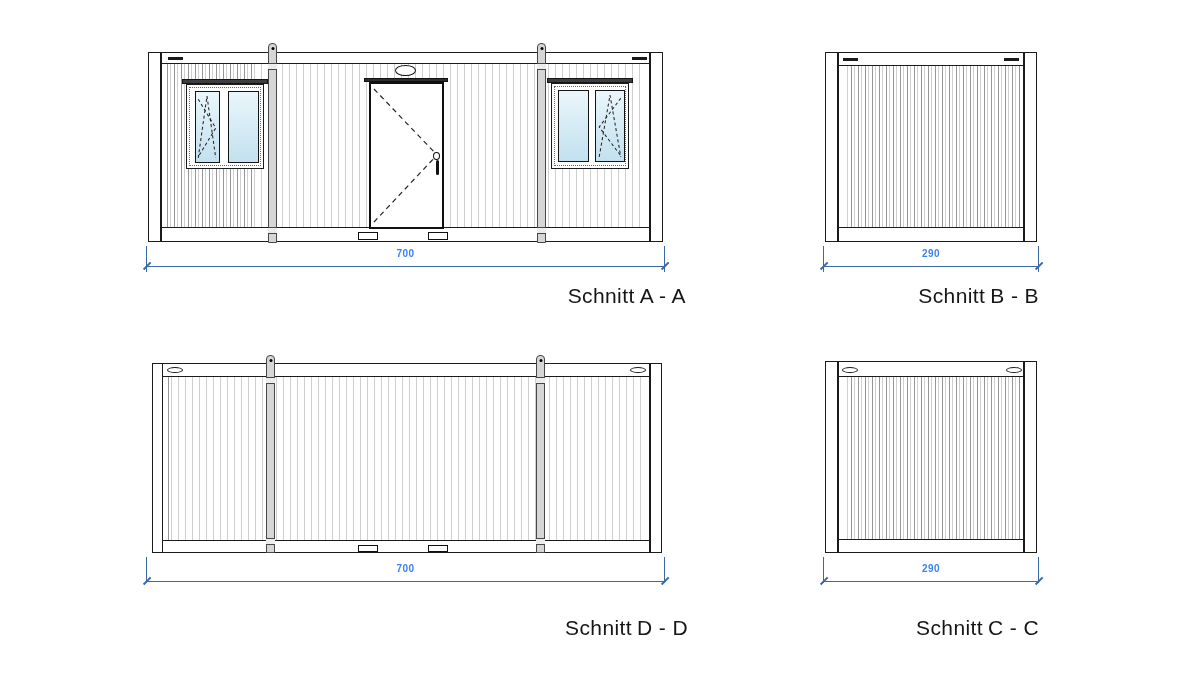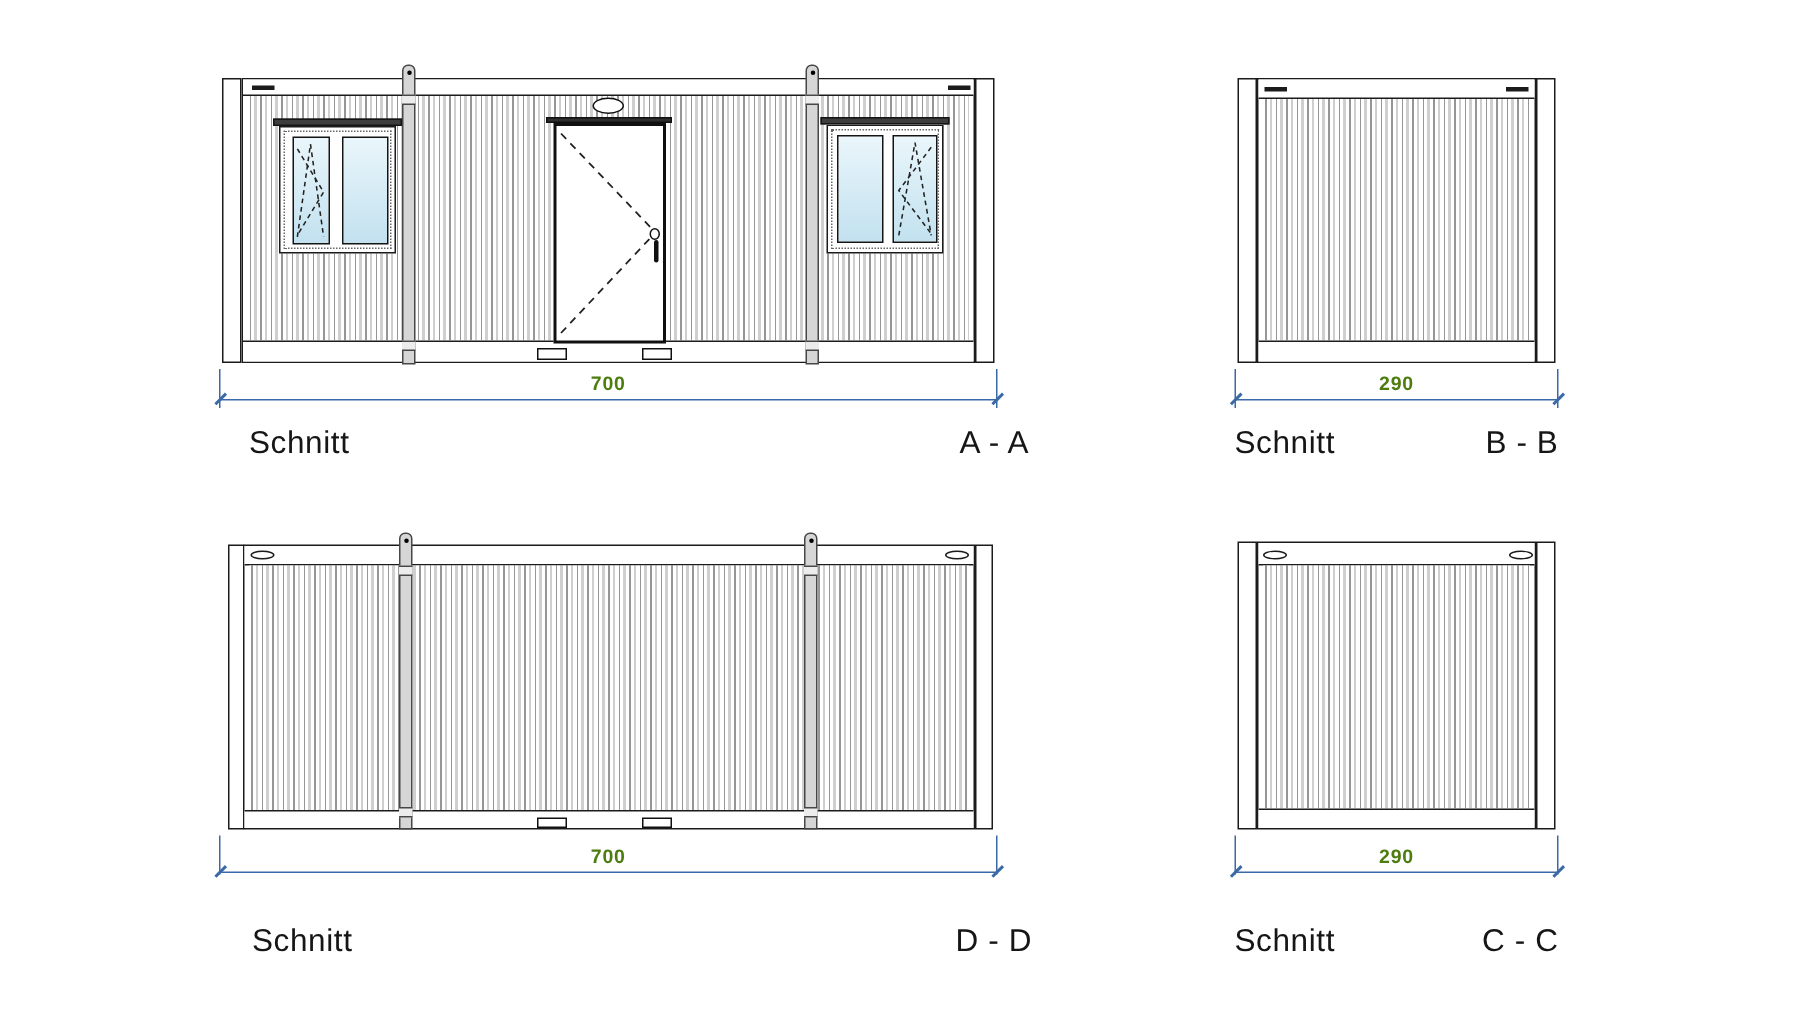--- a/index.html
+++ b/index.html
@@ -37,22 +37,22 @@
   .lamp{background:#ffffff;border:1.5px solid #101010;border-radius:50%;}
   .handle-lever{position:absolute;right:3px;top:76px;width:3px;height:15px;background:#111;border-radius:2px;}
   .handle-dot{position:absolute;right:2px;top:68px;width:5px;height:6px;border:1.2px solid #111;
               border-radius:50%;background:#fff;}
   .step{background:#ffffff;border:1.3px solid #101010;}
 
   
   .dimext{width:1.2px;background:#3b69a8;}
   .dimline{height:1.2px;background:#3b69a8;}
   .tick{width:10px;height:1.6px;background:#3b69a8;transform:rotate(-45deg);}
-  .dimtext{color:#4d7c0f;font-size:13px;font-weight:bold;text-align:center;letter-spacing:0.5px;}
-  .vlabel{color:#161616;font-size:21px;display:flex;justify-content:space-between;gap:5px;letter-spacing:0.4px;}
+  .dimtext{color:#3b82f6;font-size:10px;font-weight:bold;text-align:center;letter-spacing:0.5px;}
+  .vlabel{color:#161616;font-size:21px;display:flex;justify-content:flex-end;gap:5px;letter-spacing:0.4px;}
 </style>
 </head>
 <body>
 
 <div class="canvas">
 
   <div class="abs" style="left:146px;top:43px;width:520px;height:310px;">
     <div class="abs endcol" style="left:2px;top:9px;width:13px;height:190px;"></div>
     <div class="abs mainbox" style="left:15px;top:9px;width:489px;height:190px;">
       <div class="toprail" style="height:10px;"></div>

